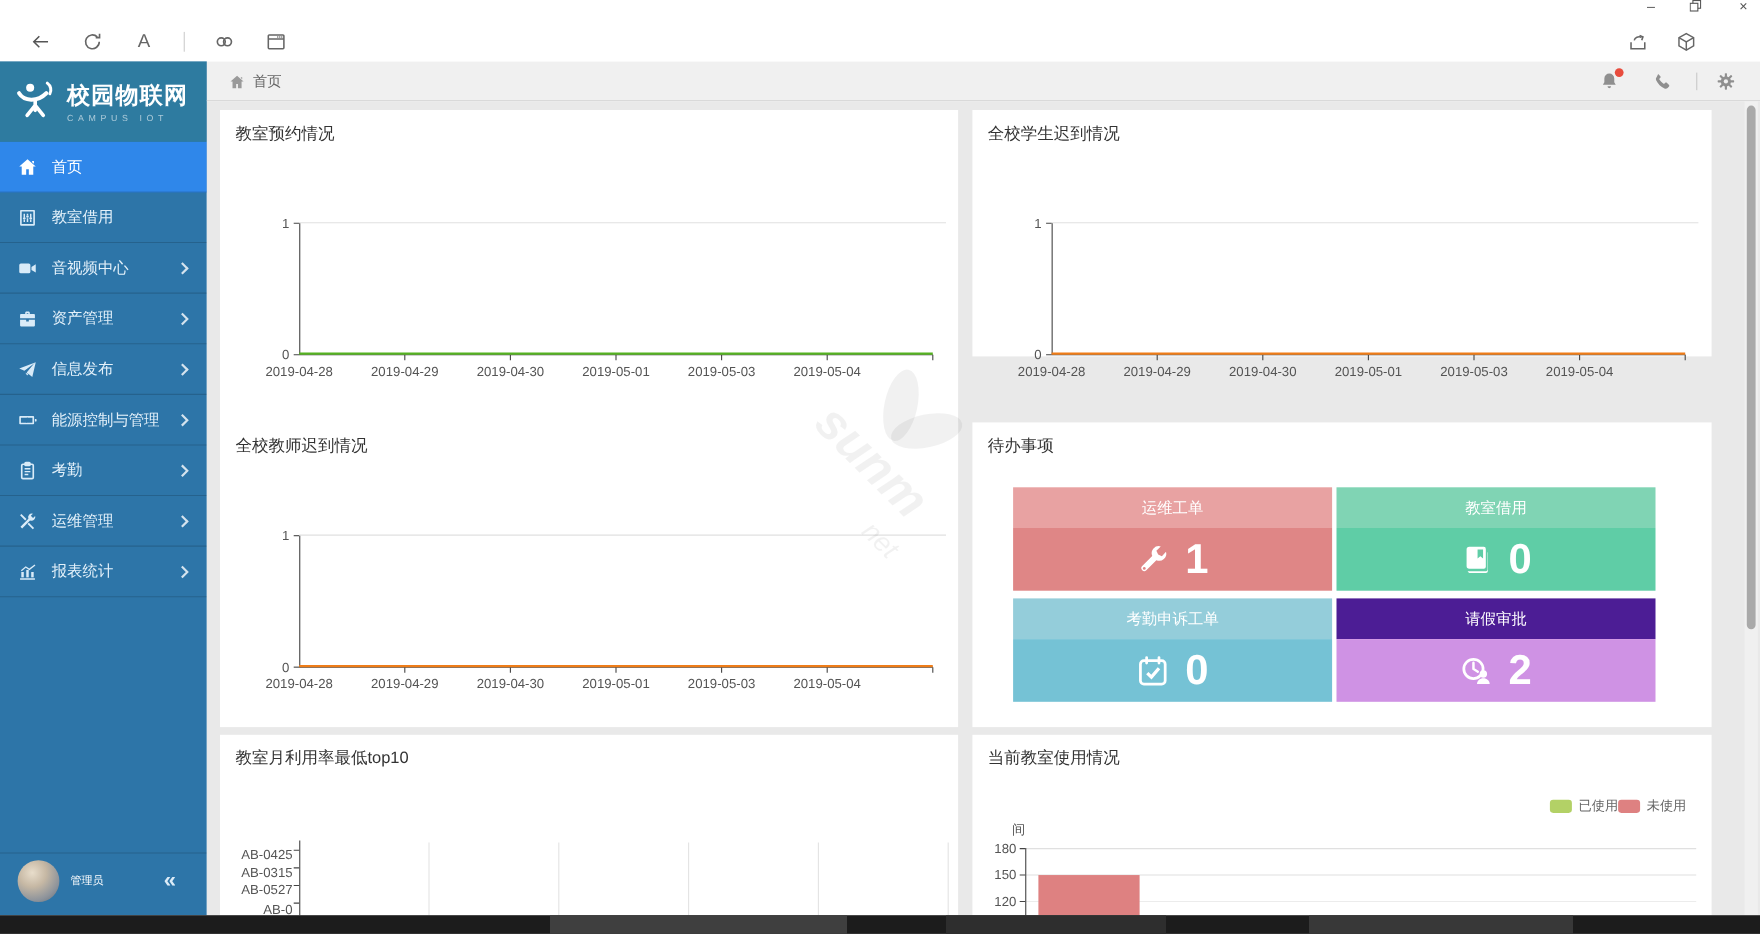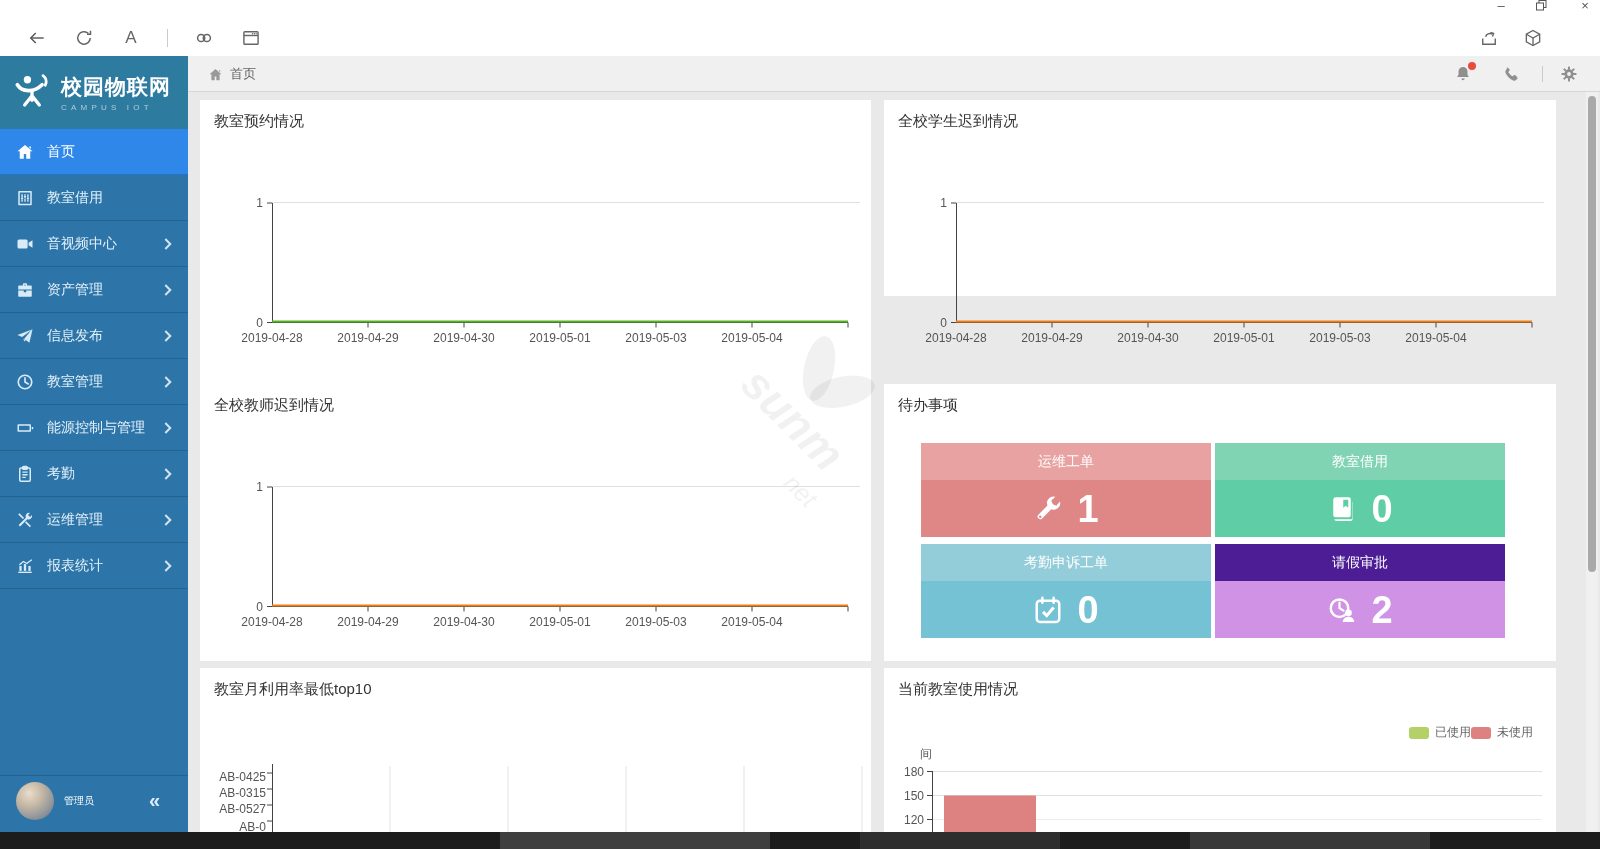--- a/index.html
+++ b/index.html
@@ -50,21 +50,21 @@
   .bc-label { font-size:13px; color:#666; }
   .hdr-icon { position:absolute; top:9px; width:18px; height:18px; cursor:pointer; color:#8f8f8f; }
   .hdr-icon svg { width:18px; height:18px; }
   .badge-dot { position:absolute; top:-3px; right:-4px; width:8px; height:8px; border-radius:50%; background:#e84c3d; }
   .hdr-divider { position:absolute; top:10px; width:1px; height:16px; background:#c9c9c9; }
 
   
   .main { position:absolute; left:0; top:36px; width:1412px; height:740px; background:#e9e9e9; overflow:hidden; }
   .panel { position:absolute; background:#fff; }
   #p1 { left:12px;  top:8px;   width:671px; height:301px; }
-  #p2 { left:696px; top:8px;   width:672px; height:196px;text-align:center; }
+  #p2 { left:696px; top:8px;   width:672px; height:224px;text-align:center; }
   #p3 { left:12px;  top:292px; width:671px; height:277px; }
   #p4 { left:696px; top:292px; width:672px; height:277px; }
   #p5 { left:12px;  top:576px; width:671px; height:277px; }
   #p6 { left:696px; top:576px; width:672px; height:277px; }
   .panel-title { position:absolute; left:14px; top:12px; font-size:15px; font-weight:normal; color:#333; }
   .chart-svg { position:absolute; left:0; top:0; }
   .chart-svg text { font-family:"Liberation Sans","DejaVu Sans",sans-serif; }
 
   
   .cards { position:absolute; left:37px; top:59px; width:584px; display:grid;
@@ -210,30 +210,20 @@
             <span>资产管理</span>
             <span class="chev"></span>
           </div>
           <div class="menu-item">
             <span class="mi-icon">
               <svg viewBox="0 0 24 24" fill="currentColor">
                 <path d="M22 3 2 10.8l6.2 2.5zM9 14l10.5-8.7L11 15.6 17.8 21 22 3.2zM9.5 15.8l2 3.4 1.7-2z"></path>
               </svg>
             </span>
             <span>信息发布</span>
-            <span class="chev"></span>
-          </div>
-          <div class="menu-item">
-            <span class="mi-icon">
-              <svg viewBox="0 0 24 24" fill="none" stroke="currentColor" stroke-width="2.2">
-                <circle cx="12" cy="12" r="9"></circle>
-                <path d="M12 6.5V12l4.4 2.6" stroke-linecap="round"></path>
-              </svg>
-            </span>
-            <span>教室管理</span>
             <span class="chev"></span>
           </div>
           <div class="menu-item">
             <span class="mi-icon">
               <svg viewBox="0 0 24 24" fill="currentColor">
                 <path d="M3 7h16a1 1 0 0 1 1 1v8a1 1 0 0 1-1 1H3a1 1 0 0 1-1-1V8a1 1 0 0 1 1-1zm1 2v6h14V9zm17 1.5h1.5a.5.5 0 0 1 .5.5v2a.5.5 0 0 1-.5.5H21z"></path>
                 <path d="m12 8.2-3.2 4h2.4l-1 3.6 3.9-4.6h-2.5z" fill="#2d75a8"></path>
               </svg>
             </span>
             <span>能源控制与管理</span>

